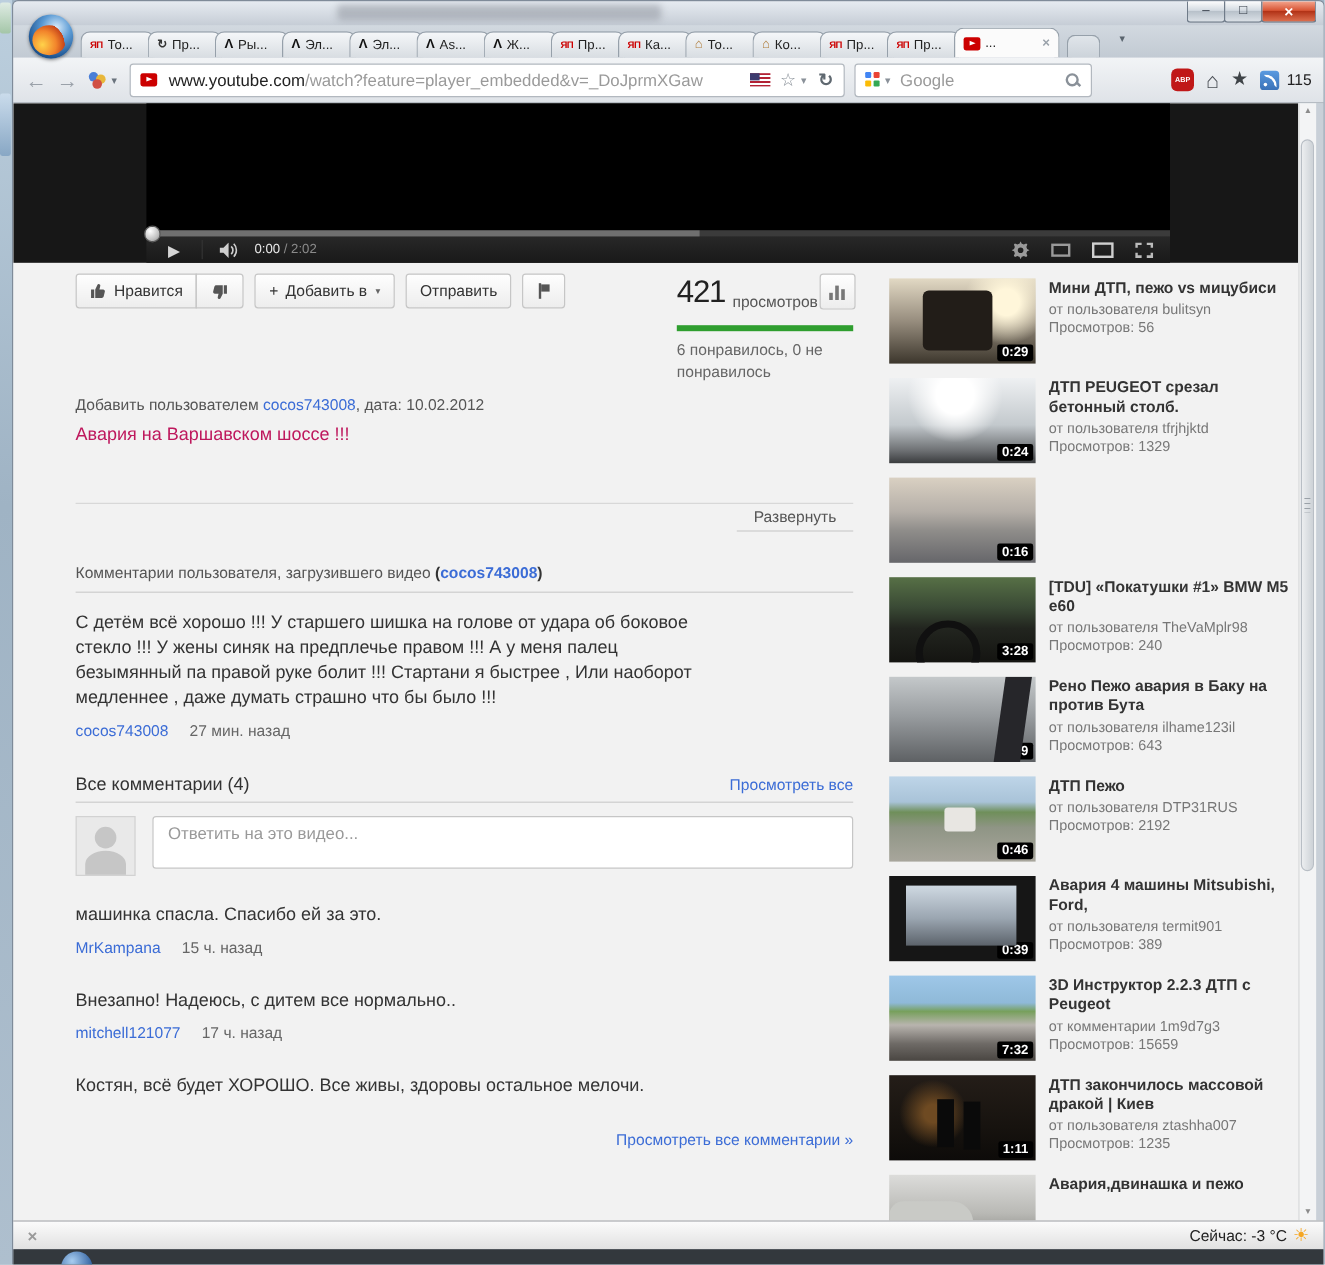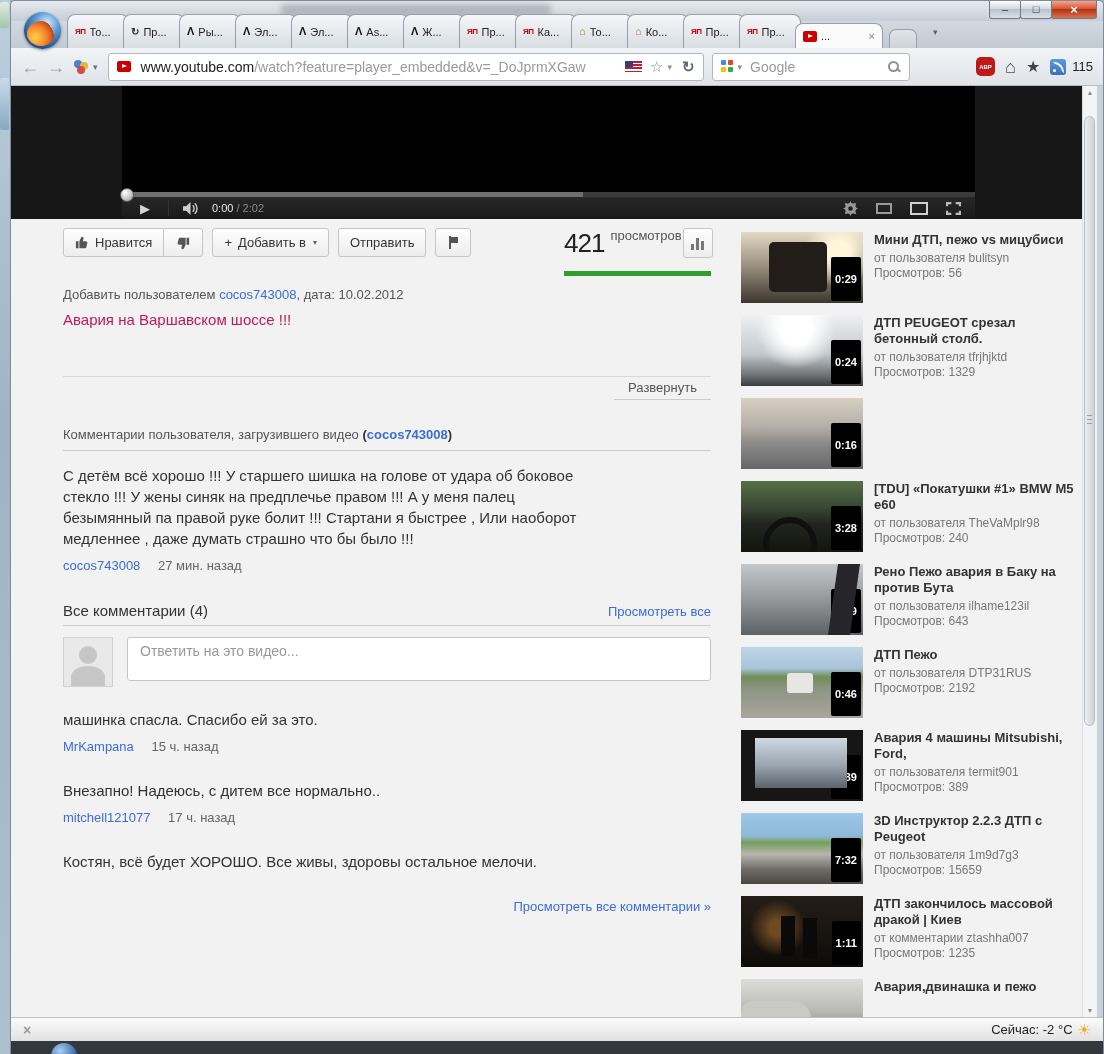--- a/index.html
+++ b/index.html
@@ -29,21 +29,21 @@
     background:linear-gradient(#f4a58d,#d85535 45%,#b23317 50%,#dd7050);}
 
   .tabbar{position:absolute;left:0;right:0;top:20px;height:27px;
     background:linear-gradient(#d2d9e0,#c2cad3);}
   .fx-orb{position:absolute;left:13px;top:-9px;width:37px;height:37px;border-radius:50%;
     background:radial-gradient(circle at 62% 30%,#d9ecfb 0%,#5a9ad4 35%,#1f5693 70%,#123a6b 100%);
     box-shadow:0 1px 3px rgba(0,0,0,.45);z-index:9;}
   .fx-orb::after{content:"";position:absolute;left:3px;top:9px;width:28px;height:25px;border-radius:50%;
     background:radial-gradient(circle at 30% 65%,#ffd24a 0%,#f2842b 45%,#c6451a 72%,rgba(198,69,26,0) 73%);}
   .tabs{position:absolute;left:56px;bottom:0;display:flex;align-items:flex-end;height:26px;}
-  .tab{position:relative;box-sizing:border-box;width:62px;height:34px;margin-right:-6px;
+  .tab{position:relative;box-sizing:border-box;width:62px;height:22px;margin-right:-6px;
     display:flex;align-items:center;padding:0 7px;font-size:11px;color:#222;white-space:nowrap;overflow:hidden;
     background:linear-gradient(#f5f7f9,#d8dde2);border:1px solid #96a0aa;border-bottom:none;
     border-radius:8px 8px 0 0;}
   .tab.active{width:88px;height:25px;background:#fbfbfb;z-index:5;overflow:visible;}
   .fav{margin-right:4px;line-height:1;flex:none;}
   .fav-yap{color:#cc0000;font-weight:bold;font-size:8px;letter-spacing:-.5px;}
   .fav-curl{color:#333;font-weight:bold;font-size:10px;}
   .fav-lambda{color:#111;font-weight:bold;font-size:11px;}
   .fav-house{color:#b07f3e;font-size:11px;}
   .yt-fav{position:relative;width:14px;height:11px;background:#c00;border-radius:2px;margin-right:4px;flex:none;}
@@ -128,21 +128,21 @@
     font-size:13px;color:#333;white-space:nowrap;}
   .btn .bicon{margin-right:6px;display:flex;}
   .btn.seg-l{border-radius:3px 0 0 3px;}
   .btn.seg-r{border-radius:0 3px 3px 0;margin-left:-1px;padding:0 12px;}
   .btn .caret{font-size:8px;color:#666;margin-left:7px;}
   .gap{width:9px;flex:none;}
   .flag-i{position:relative;width:12px;height:13px;}
   .flag-i::before{content:"";position:absolute;left:2px;top:0;width:2px;height:13px;background:#555;}
   .flag-i::after{content:"";position:absolute;left:4px;top:1px;width:7px;height:6px;background:#555;}
   .views-block{position:relative;margin-left:auto;width:147px;flex:none;}
-  .views-row{display:flex;align-items:flex-start;}
+  .views-row{display:flex;align-items:flex-end;}
   .views-num{font-size:26px;color:#222;letter-spacing:-1px;}
   .views-word{font-size:13px;color:#555;margin-left:6px;}
   .chart-btn{position:absolute;right:-2px;top:0;width:30px;height:30px;box-sizing:border-box;
     background:linear-gradient(#fefefe,#ededed);border:1px solid #c6c6c6;border-radius:3px;
     display:flex;align-items:flex-end;justify-content:center;padding-bottom:7px;}
   .bars{display:flex;align-items:flex-end;}
   .bars i{display:inline-block;width:3px;background:#777;margin-right:2px;}
   .bars i:nth-child(1){height:6px;}.bars i:nth-child(2){height:12px;}.bars i:nth-child(3){height:9px;}
   .rating-bar{height:5px;background:#2f9e2f;margin-top:12px;}
   .rating-text{margin-top:7px;font-size:13px;color:#666;line-height:18px;}
@@ -171,21 +171,21 @@
     font-family:"Liberation Sans",sans-serif;font-size:14px;color:#333;padding:0 12px 16px;background:#fff;}
   .reply-input::placeholder{color:#999;}
   .view-all-comments{margin-top:27px;text-align:right;font-size:13px;}
   .mini-thumb{vertical-align:-2px;margin-left:3px;}
 
   
   .sidebar{position:absolute;left:730px;top:146px;width:341px;}
   .sb-item{display:flex;height:83px;}
   .sb-thumb{position:relative;width:122px;height:71px;flex:none;overflow:hidden;background:#888;}
   .sb-dur{position:absolute;right:2px;bottom:2px;background:#000;color:#fff;font-size:11px;font-weight:bold;
-    padding:16px 4px;border-radius:2px;}
+    padding:1px 4px;border-radius:2px;}
   .sb-info{margin-left:11px;min-width:0;}
   .sb-title{font-size:13px;font-weight:bold;color:#333;line-height:16px;max-height:33px;overflow:hidden;}
   .sb-author{margin-top:3px;font-size:12px;color:#777;line-height:15px;}
   .sb-views{font-size:12px;color:#777;line-height:15px;}
   .t1{background:radial-gradient(circle at 80% 28%,#fff6da 0 10%,rgba(255,246,218,0) 32%),linear-gradient(180deg,#e2d9c4 0%,#978d7e 50%,#3c362c 100%);}
   .t1::after{content:"";position:absolute;left:28px;top:10px;width:58px;height:50px;border-radius:5px;background:#221d18;}
   .t2{background:radial-gradient(circle at 45% 20%,#ffffff 0 18%,rgba(255,255,255,0) 45%),linear-gradient(180deg,#eef0f2 0%,#c3c9cd 55%,#6e7174 85%,#3a3c3e 100%);}
   .t3{background:linear-gradient(180deg,#d9d0c2 0%,#b5afa8 40%,#8f8d8a 62%,#66666a 100%);}
   .t4{background:linear-gradient(180deg,#577046 0%,#3a4a35 35%,#22251f 60%,#141411 100%);}
   .t4::after{content:"";position:absolute;left:22px;top:36px;width:42px;height:42px;border-radius:50%;border:6px solid #101010;}
@@ -430,20 +430,24 @@
               <span class="views-word">просмотров</span>
             </div>
             <div class="chart-btn">
                 <span class="bars">
                   <i></i>
                   <i></i>
                   <i></i>
                 </span>
               </div>
             <div class="rating-bar"></div>
+            <div class="rating-text">
+              <div>6 понравилось, 0 не</div>
+              <div>понравилось</div>
+            </div>
           </div>
         </div>
 
         <div class="uploaded-line">
           <span>Добавить пользователем </span><a class="link">cocos743008</a><span>, дата: 10.02.2012</span>
         </div>
 
         <div class="video-title">Авария на Варшавском шоссе !!!</div>
 
         <div class="expand-wrap">
@@ -554,31 +558,31 @@
               <span class="sb-author" style="display:block;">от пользователя termit901</span>
               <span class="sb-views" style="display:block;">Просмотров: 389</span>
             </span>
         </div>
         <div class="sb-item">
           <span class="sb-thumb t8">
               <span class="sb-dur">7:32</span>
             </span>
           <span class="sb-info">
               <span class="sb-title" style="display:block;">3D Инструктор 2.2.3 ДТП с Peugeot</span>
-              <span class="sb-author" style="display:block;">от пользователя 1m9d7g3</span>
+              <span class="sb-author" style="display:block;">от комментарии 1m9d7g3</span>
               <span class="sb-views" style="display:block;">Просмотров: 15659</span>
             </span>
         </div>
         <div class="sb-item">
           <span class="sb-thumb t9">
               <span class="sb-dur">1:11</span>
             </span>
           <span class="sb-info">
               <span class="sb-title" style="display:block;">ДТП закончилось массовой дракой | Киев</span>
-              <span class="sb-author" style="display:block;">от комментарии ztashha007</span>
+              <span class="sb-author" style="display:block;">от пользователя ztashha007</span>
               <span class="sb-views" style="display:block;">Просмотров: 1235</span>
             </span>
         </div>
         <div class="sb-item">
           <span class="sb-thumb t10"></span>
           <span class="sb-info">
               <span class="sb-title" style="display:block;">Авария,двинашка и пежо</span>
             </span>
         </div>
       </div>
@@ -587,19 +591,19 @@
     <div class="scrollbar">
       <span class="sb-arrow up">▲</span>
       <span class="sb-drag"></span>
       <span class="sb-arrow down">▼</span>
     </div>
     <div class="right-gutter"></div>
 
     <div class="addonbar">
       <span class="addon-close">×</span>
       <span class="weather">
-        <span>Сейчас: -2 °C</span>
+        <span>Сейчас: -3 °C</span>
         <span class="sun">☀</span>
       </span>
     </div>
     <div class="bottomstrip"></div>
   </div>
 </div>
 
 </body></html>

